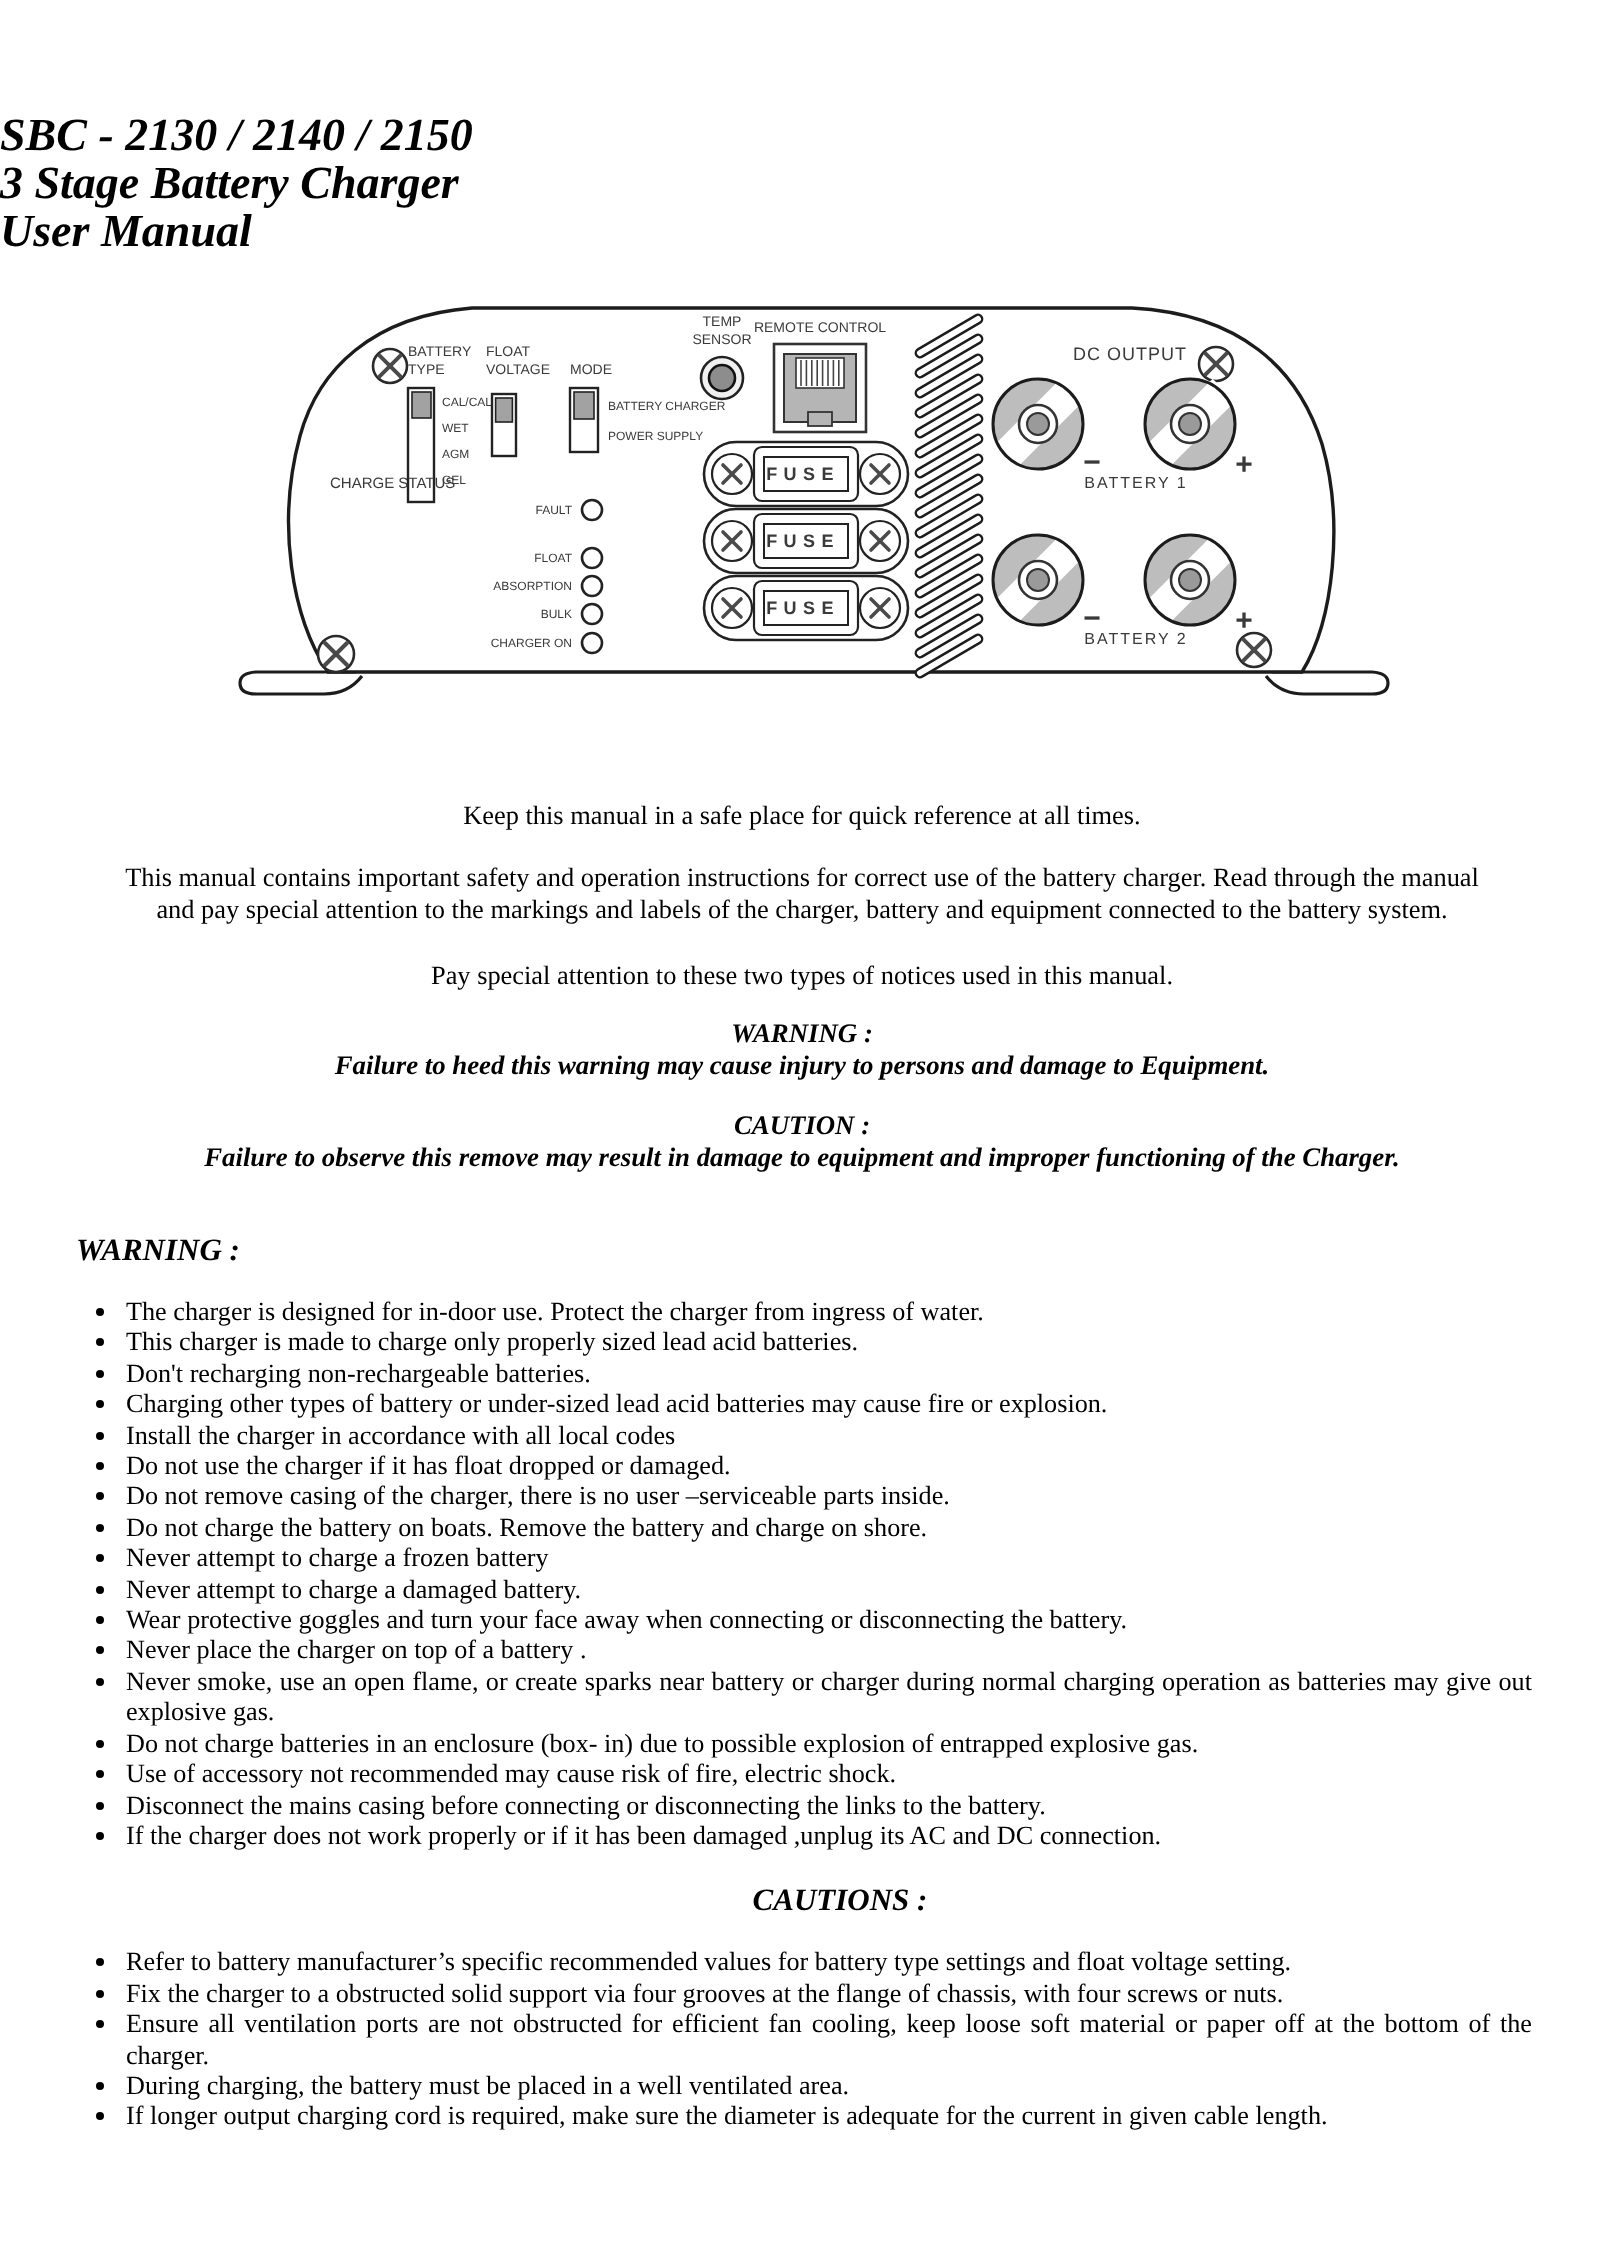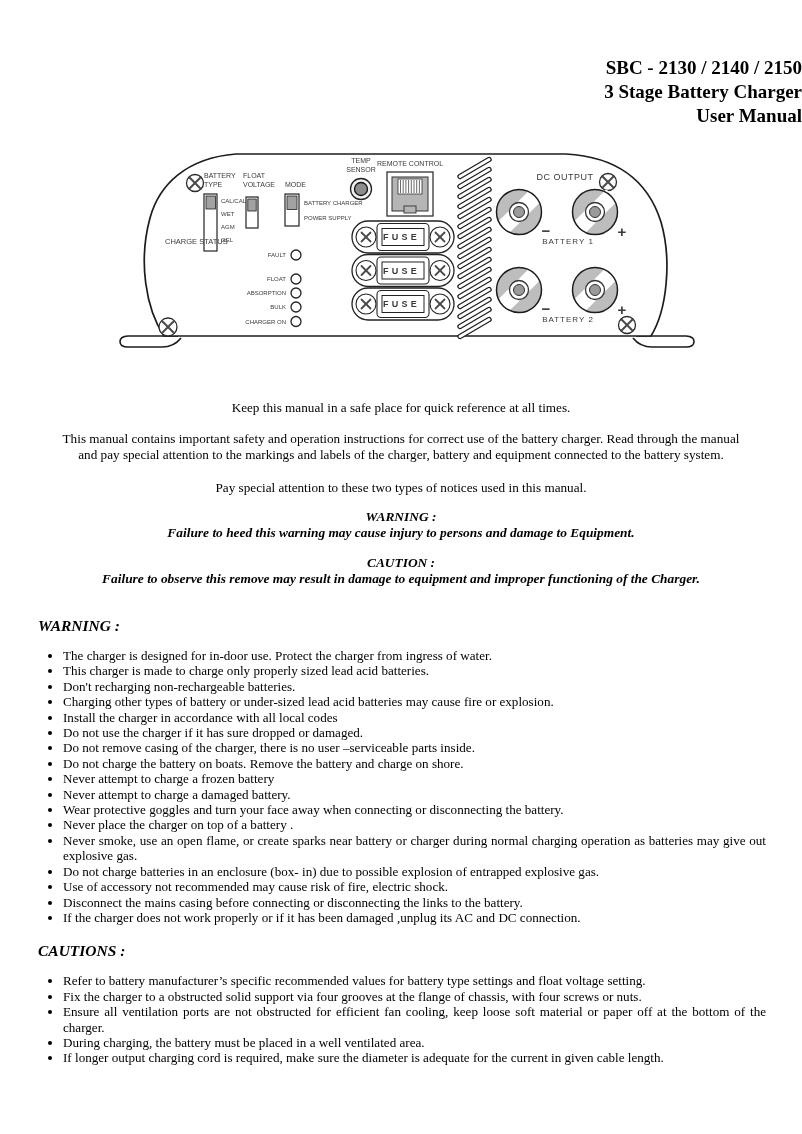--- a/index.html
+++ b/index.html
@@ -1,34 +1,34 @@
 <!DOCTYPE html>
 <html><head>
 <meta charset="utf-8">
 <style>
   html,body{margin:0;padding:0;background:#ffffff;}
   body{width:802px;height:1134px;font-family:"Liberation Serif",serif;color:#000;overflow:hidden;}
   .page{position:relative;width:802px;height:1134px;background:#fff;}
 
-  .title-block{margin:56px 0 0 0;text-align:right;font-weight:bold;font-size:19px;line-height:24px;}
+  .title-block{margin:56px 0 0 0;text-align:left;font-weight:bold;font-size:23px;line-height:24px;font-style:italic;}
 
   .diagram-wrap{margin:16px 0 0 118px;width:578px;height:226px;}
   svg text{font-family:"Liberation Sans",sans-serif;fill:#3a3a3a;}
 
   .para{font-size:13.2px;line-height:16.5px;text-align:center;margin:4px;padding:0 48px;}
   .p1{margin-top:30px;}
   .p2{margin-top:14px;}
   .p3{margin-top:16px;}
 
   .notice{font-size:13.4px;line-height:16px;text-align:center;font-weight:bold;font-style:italic;padding:0 30px;}
   .n1{margin-top:13px;}
   .n2{margin-top:14px;}
 
   .section-heading{font-size:15.5px;font-weight:bold;font-style:italic;padding-left:38px;margin-top:30px;}
-  .sec2{margin-top:17px;}
+  .sec2{margin-top:17px;text-align:center;}
 
   ul.bullets{margin:13px 0 0 0;padding:0 36px 0 63px;list-style:disc outside;}
   ul.bullets li{font-size:13.1px;line-height:15.4px;text-align:justify;padding:0;margin:0;}
 </style>
 </head>
 <body>
 
 <div class="page">
 
   <div class="title-block">
@@ -248,21 +248,21 @@
     <div>Failure to observe this remove may result in damage to equipment and improper functioning of the Charger.</div>
   </div>
 
   <div class="section-heading">WARNING :</div>
   <ul class="bullets">
       <li>The charger is designed for in-door use. Protect the charger from ingress of water.</li>
       <li>This charger is made to charge only properly sized lead acid batteries.</li>
       <li>Don't recharging non-rechargeable batteries.</li>
       <li>Charging other types of battery or under-sized lead acid batteries may cause fire or explosion.</li>
       <li>Install the charger in accordance with all local codes</li>
-      <li>Do not use the charger if it has sure dropped or damaged.</li>
+      <li>Do not use the charger if it has float dropped or damaged.</li>
       <li>Do not remove casing of the charger, there is no user –serviceable parts inside.</li>
       <li>Do not charge the battery on boats. Remove the battery and charge on shore.</li>
       <li>Never attempt to charge a frozen battery</li>
       <li>Never attempt to charge a damaged battery.</li>
       <li>Wear protective goggles and turn your face away when connecting or disconnecting the battery.</li>
       <li>Never place the charger on top of a battery .</li>
       <li>Never smoke, use an open flame, or create sparks near battery or charger during normal charging operation as batteries may give out explosive gas.</li>
       <li>Do not charge batteries in an enclosure (box- in) due to possible explosion of entrapped explosive gas.</li>
       <li>Use of accessory not recommended may cause risk of fire, electric shock.</li>
       <li>Disconnect the mains casing before connecting or disconnecting the links to the battery.</li>

